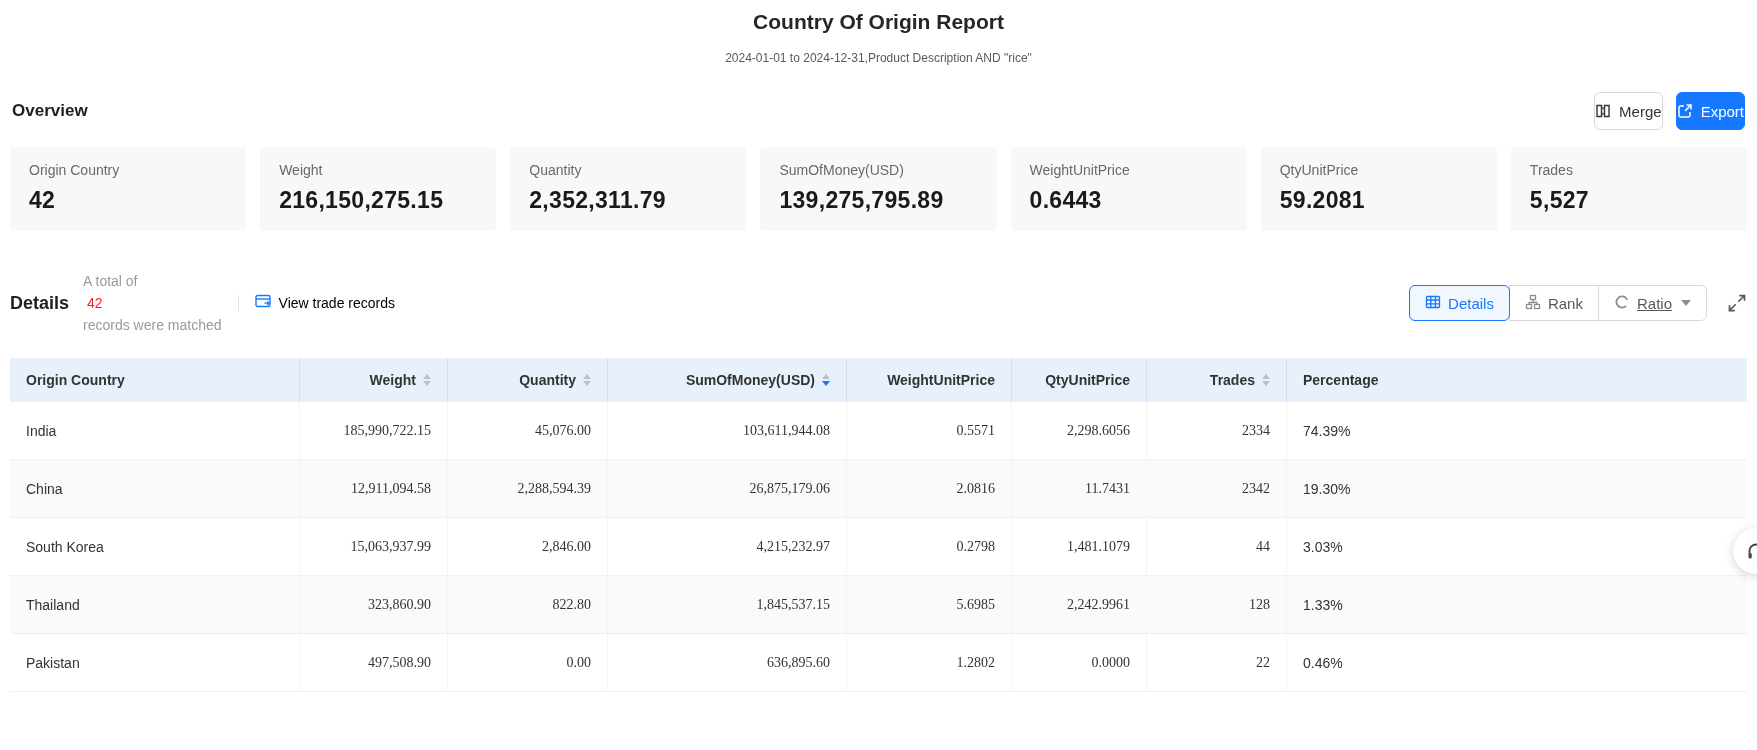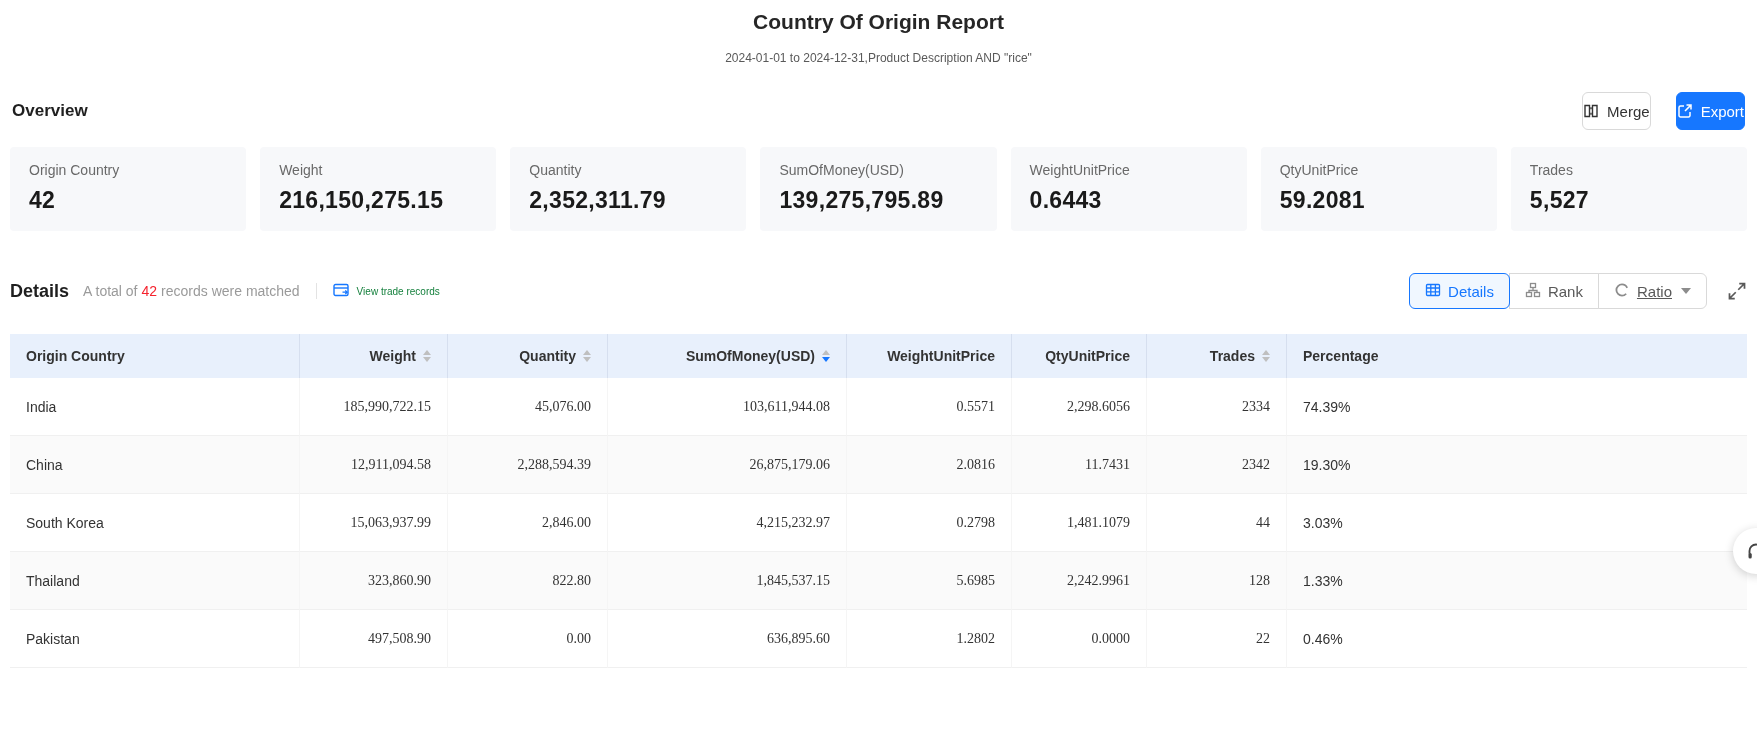--- a/index.html
+++ b/index.html
@@ -10,36 +10,36 @@
   
   .title-block { text-align:center; padding-top:10px; }
   .report-title { font-size:21px; font-weight:700; color:#262626; }
   .report-subtitle { margin-top:17px; font-size:12px; color:#595959; }
 
   
   .overview-bar { margin-top:27px; display:flex; justify-content:space-between; align-items:center; padding:0 2px; }
   .section-heading { font-size:17px; font-weight:700; color:#1f1f1f; }
   .btn-row { display:flex; gap:13px; }
   .btn { height:38px; display:inline-flex; align-items:center; gap:8px; padding:0 0; border-radius:6px; font-size:15px; cursor:pointer; border:1px solid #d9d9d9; background:#fff; color:#333; }
-  .btn.primary { background:#1677ff; border-color:#1677ff; color:#fff;margin-left:12px; }
+  .btn.primary { background:#1677ff; border-color:#1677ff; color:#fff; }
   .btn svg { display:block; }
 
   
   .cards { margin-top:17px; display:flex; gap:14px; }
   .card { flex:1 1 0; background:#f7f8fa; border-radius:4px; padding:15px 19px 17px; }
   .card-label { font-size:14px; color:#696969; }
   .card-value { margin-top:9px; font-size:23px; font-weight:700; color:#1a1a1a; letter-spacing:0.3px; }
 
   
   .details-bar { margin-top:42px; display:flex; align-items:center; }
   .details-heading { font-size:18px; font-weight:700; color:#1f1f1f; }
-  .details-meta { display:flex; align-items:flex-start; margin-left:14px; font-size:14px; color:#9a9a9a; }
+  .details-meta { display:flex; align-items:flex-start; gap:6px; margin-left:14px; font-size:14px; color:#9a9a9a;flex-direction:column; }
   .matched-count { color:#f5222d; padding:0 4px; }
   .meta-divider { width:1px; height:16px; background:#e3e3e3; margin:0 16px; }
-  .trade-link { display:inline-flex; align-items:center; gap:7px; color:#15803d; font-size:10px; cursor:pointer; text-decoration:none; }
+  .trade-link { display:inline-flex; align-items:center; gap:7px; color:#000000; font-size:14px; cursor:pointer; text-decoration:none; }
 
   .view-switch { margin-left:auto; display:inline-flex; align-items:center; }
   .seg { height:36px; display:inline-flex; align-items:center; gap:7px; padding:0 15px; background:#fff; border:1px solid #d9d9d9; color:#595959; font-size:15px; cursor:pointer; margin-left:-1px; position:relative; }
   .seg.first { border-radius:6px 0 0 6px; margin-left:0; }
   .seg.last { border-radius:0 6px 6px 0;text-decoration:underline; }
   .seg.active { background:#f0f7ff; border-color:#1677ff; color:#1677ff; z-index:2; border-radius:6px; }
   .caret-down { width:0; height:0; border-left:5px solid transparent; border-right:5px solid transparent; border-top:6px solid #8c8c8c; margin-left:2px; }
   .fullscreen-btn { margin-left:20px; display:inline-flex; align-items:center; cursor:pointer; }
 
   

